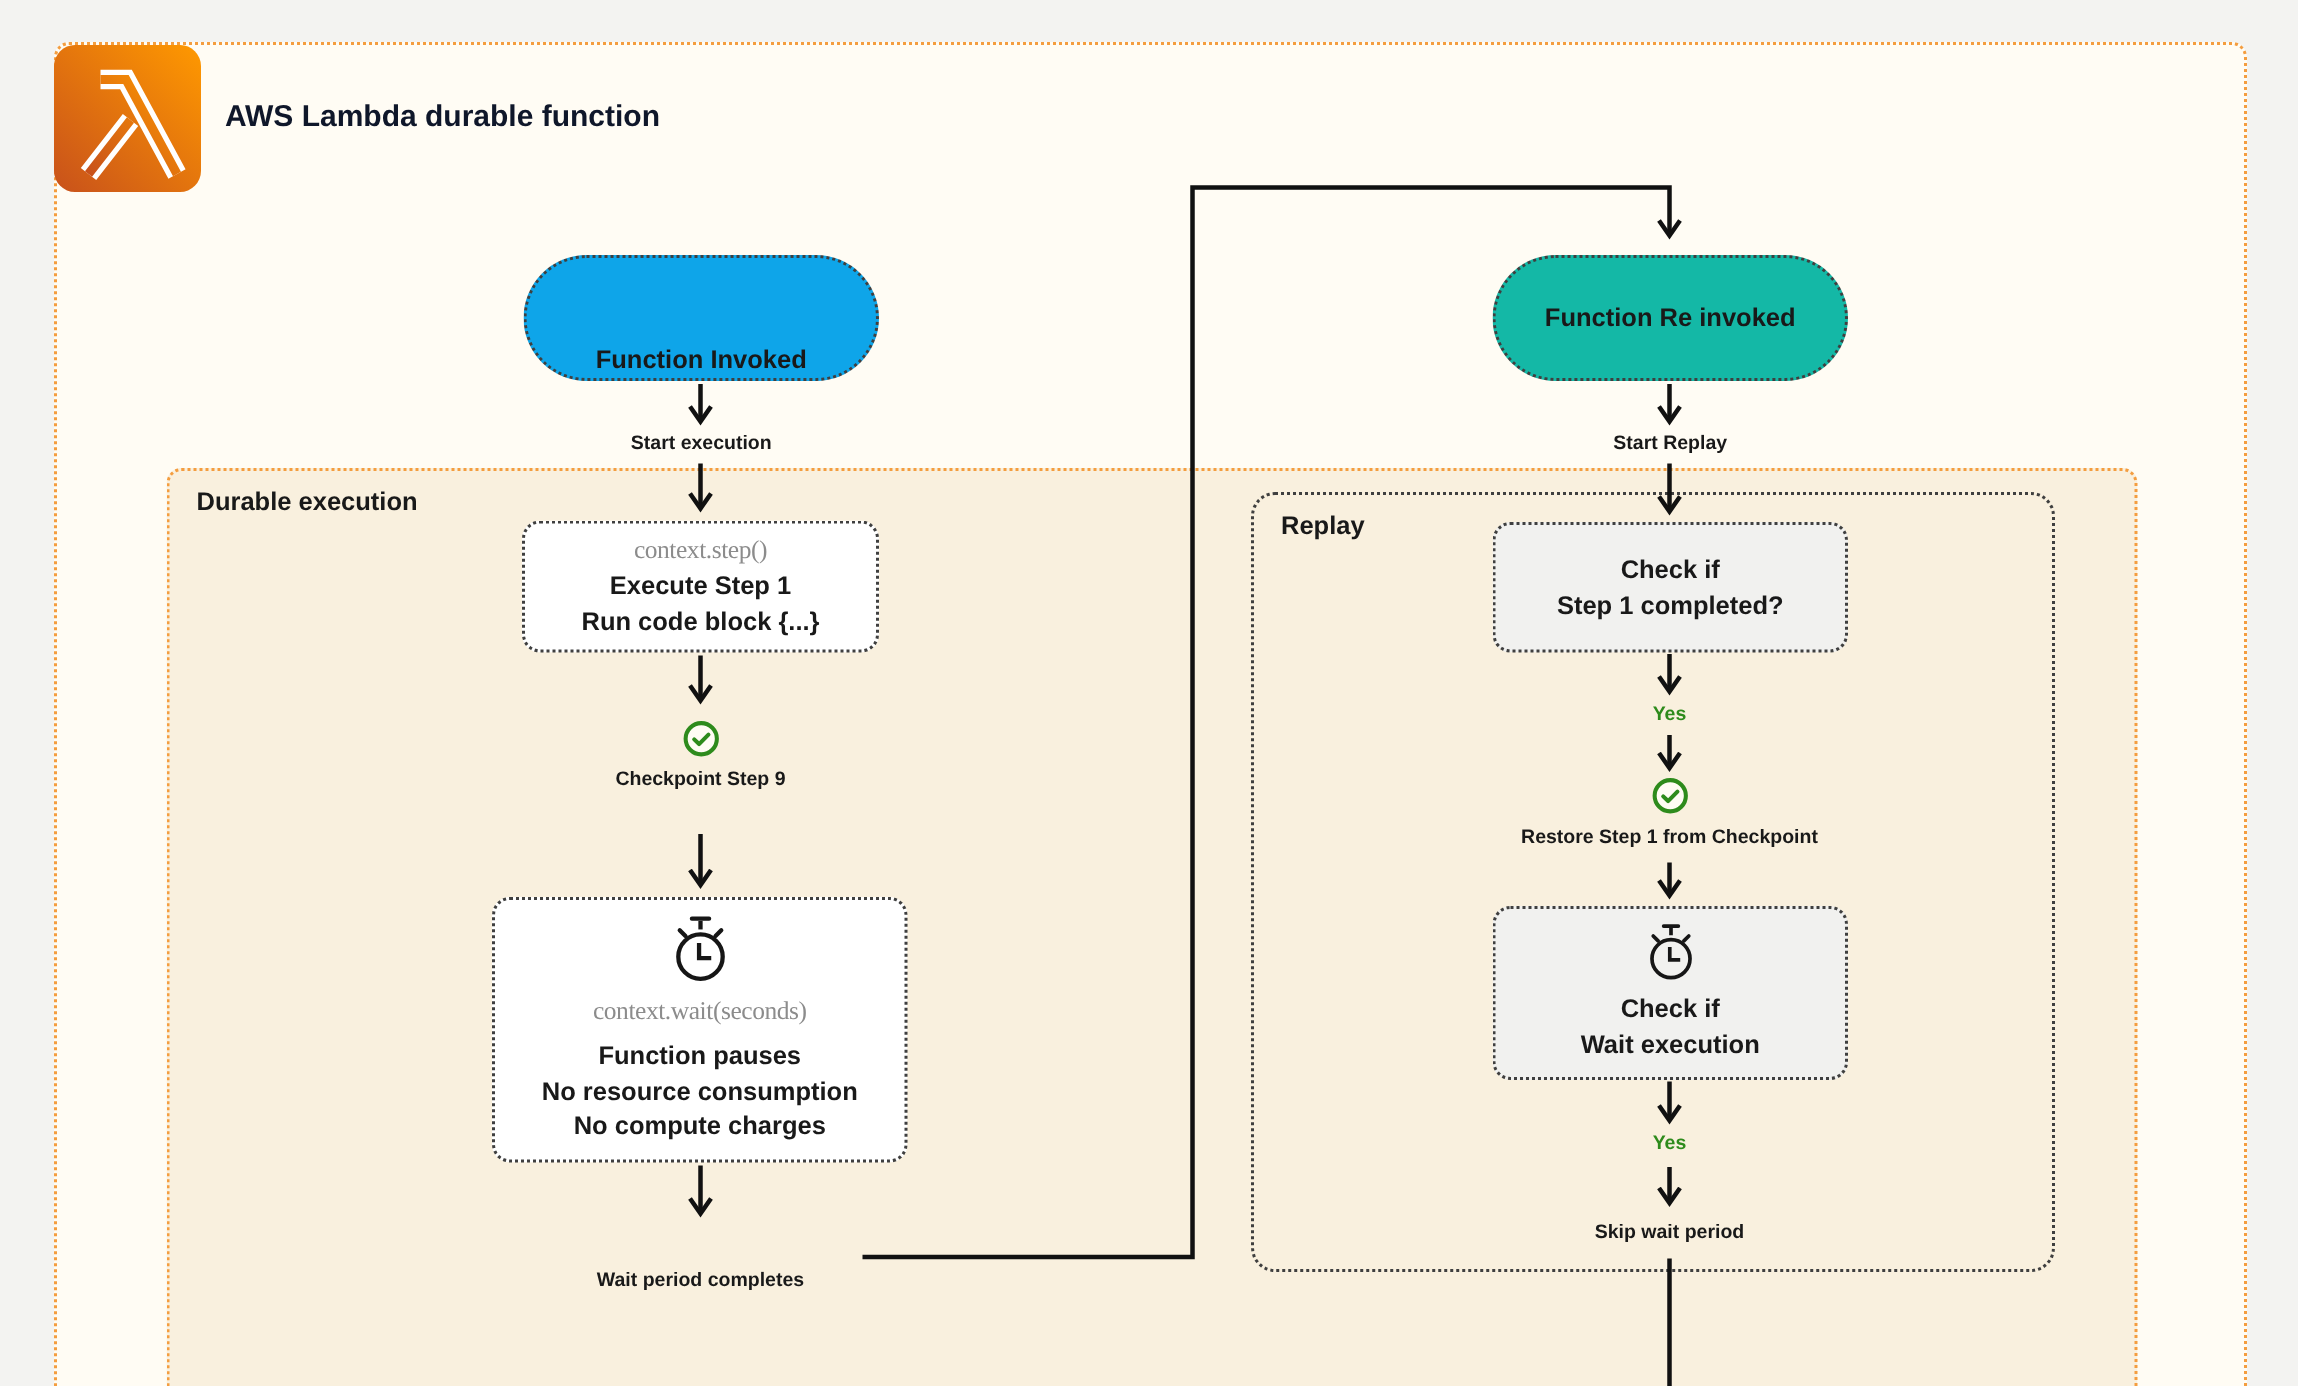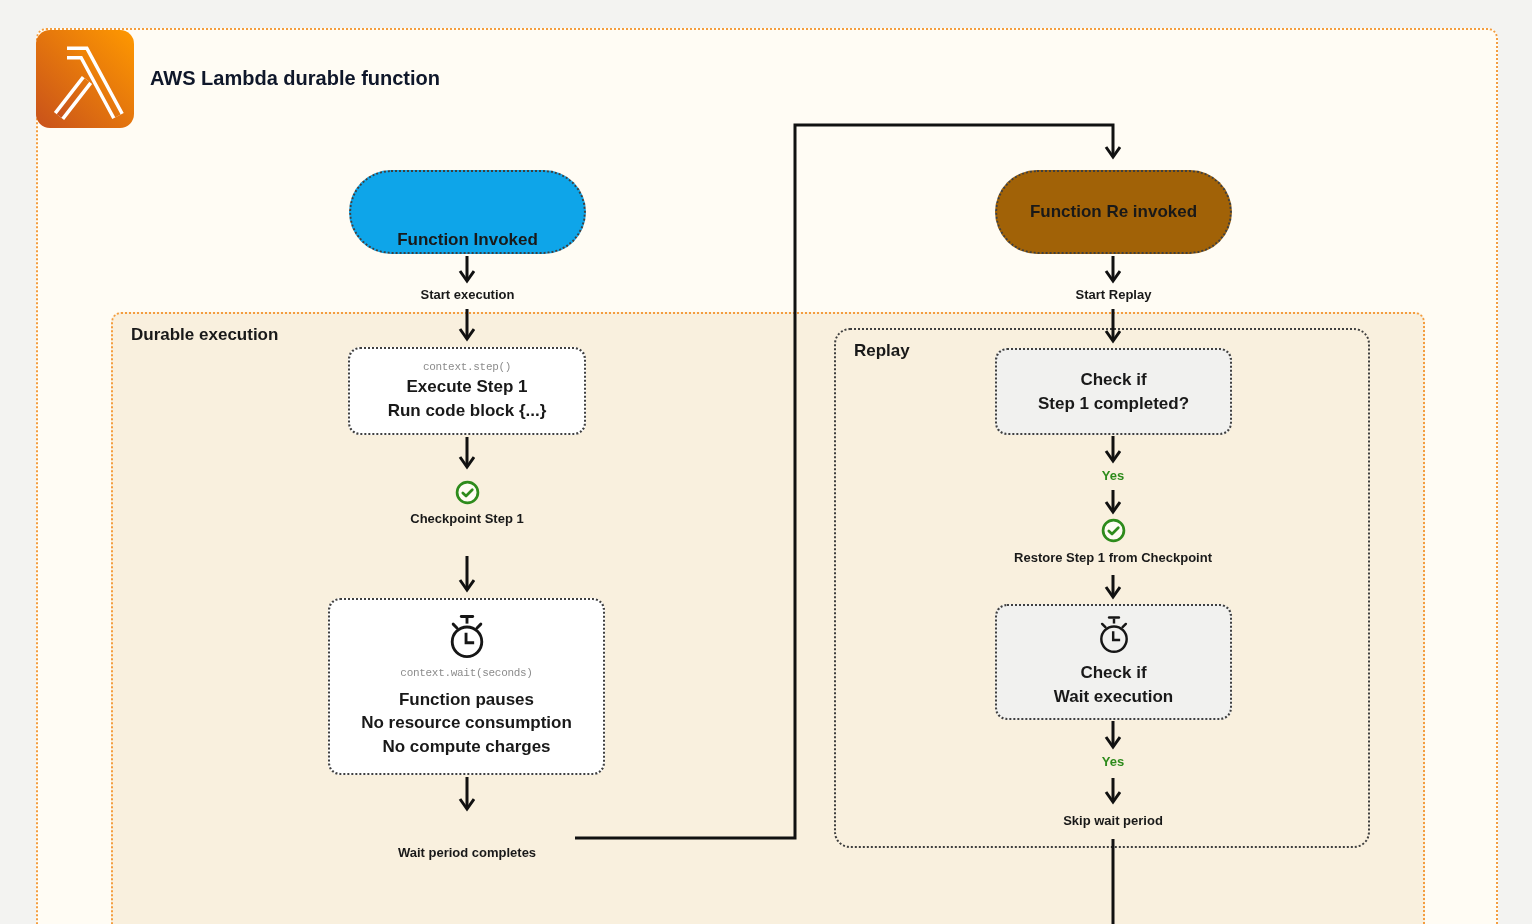--- a/index.html
+++ b/index.html
@@ -35,30 +35,30 @@
   .page-title{
     left:150px;top:67px;font-size:20px;font-weight:700;color:#0f172a;white-space:nowrap;z-index:6;
   }
   .node{
     display:flex;flex-direction:column;align-items:center;justify-content:center;
     text-align:center;font-weight:700;font-size:17px;line-height:1.4;color:#191919;
     z-index:4;
   }
   .pill{border-radius:42px;border:2px dotted #3f3f3f;}
   .pill-purple{background:#0ea5e9;justify-content:flex-end;}
-  .pill-gray{background:#a16207;}
+  .pill-gray{background:#14b8a6;}
   .box-white{background:#ffffff;border:2px dotted #3f3f3f;border-radius:12px;}
   .box-gray{background:#f1f1ef;border:2px dotted #3f3f3f;border-radius:12px;}
   .flow-label{
     text-align:center;font-weight:700;font-size:13px;color:#191919;z-index:4;white-space:nowrap;
   }
   .green{color:#2e8b1c;}
   .mono{
-    font-family:Liberation Mono, monospace;
-    font-weight:400;font-size:11px;color:#8c8c8c;letter-spacing:-0.3px;
+    font-family:Liberation Serif, serif;
+    font-weight:400;font-size:17px;color:#8c8c8c;letter-spacing:-0.3px;
   }
   .connector-layer{left:0;top:0;z-index:5;pointer-events:none;}
   .icon-gap{margin-bottom:6px;}
 </style>
 </head>
 <body>
 
 <div class="abs outer-frame"></div>
 
 <div class="abs durable-box">
@@ -115,21 +115,21 @@
 <div class="abs node box-white" style="left:348px;top:347px;width:238px;height:88px;">
   <div class="mono">context.step()</div>
   <div>Execute Step 1</div>
   <div>Run code block {...}</div>
 </div>
 
 <svg class="abs" style="left:455px;top:480px;z-index:4;" width="25" height="25" viewBox="0 0 24 24">
   <circle cx="12" cy="12" r="10" fill="#fffcf4" stroke="#2e8b1c" stroke-width="2.6"></circle>
   <path d="M7.5 12.4 L10.6 15.4 L16.6 9.4" fill="none" stroke="#2e8b1c" stroke-width="2.6" stroke-linecap="round" stroke-linejoin="round"></path>
 </svg>
-<div class="abs flow-label" style="left:307px;top:511px;width:320px;">Checkpoint Step 1</div>
+<div class="abs flow-label" style="left:307px;top:511px;width:320px;">Checkpoint Step 9</div>
 
 <div class="abs node box-white" style="left:328px;top:598px;width:277px;height:177px;">
   <svg class="icon-gap" width="42" height="46" viewBox="0 0 44 48">
     <g stroke="#161616" fill="none" stroke-width="3">
       <path d="M16 2.5 H28" stroke-linecap="round"></path>
       <path d="M22 4 V10"></path>
       <path d="M7.5 10.5 L11.5 14.5" stroke-linecap="round"></path>
       <path d="M36.5 10.5 L32.5 14.5" stroke-linecap="round"></path>
       <circle cx="22" cy="29" r="15.5"></circle>
       <path d="M21 19.5 V30 H29.5"></path>

